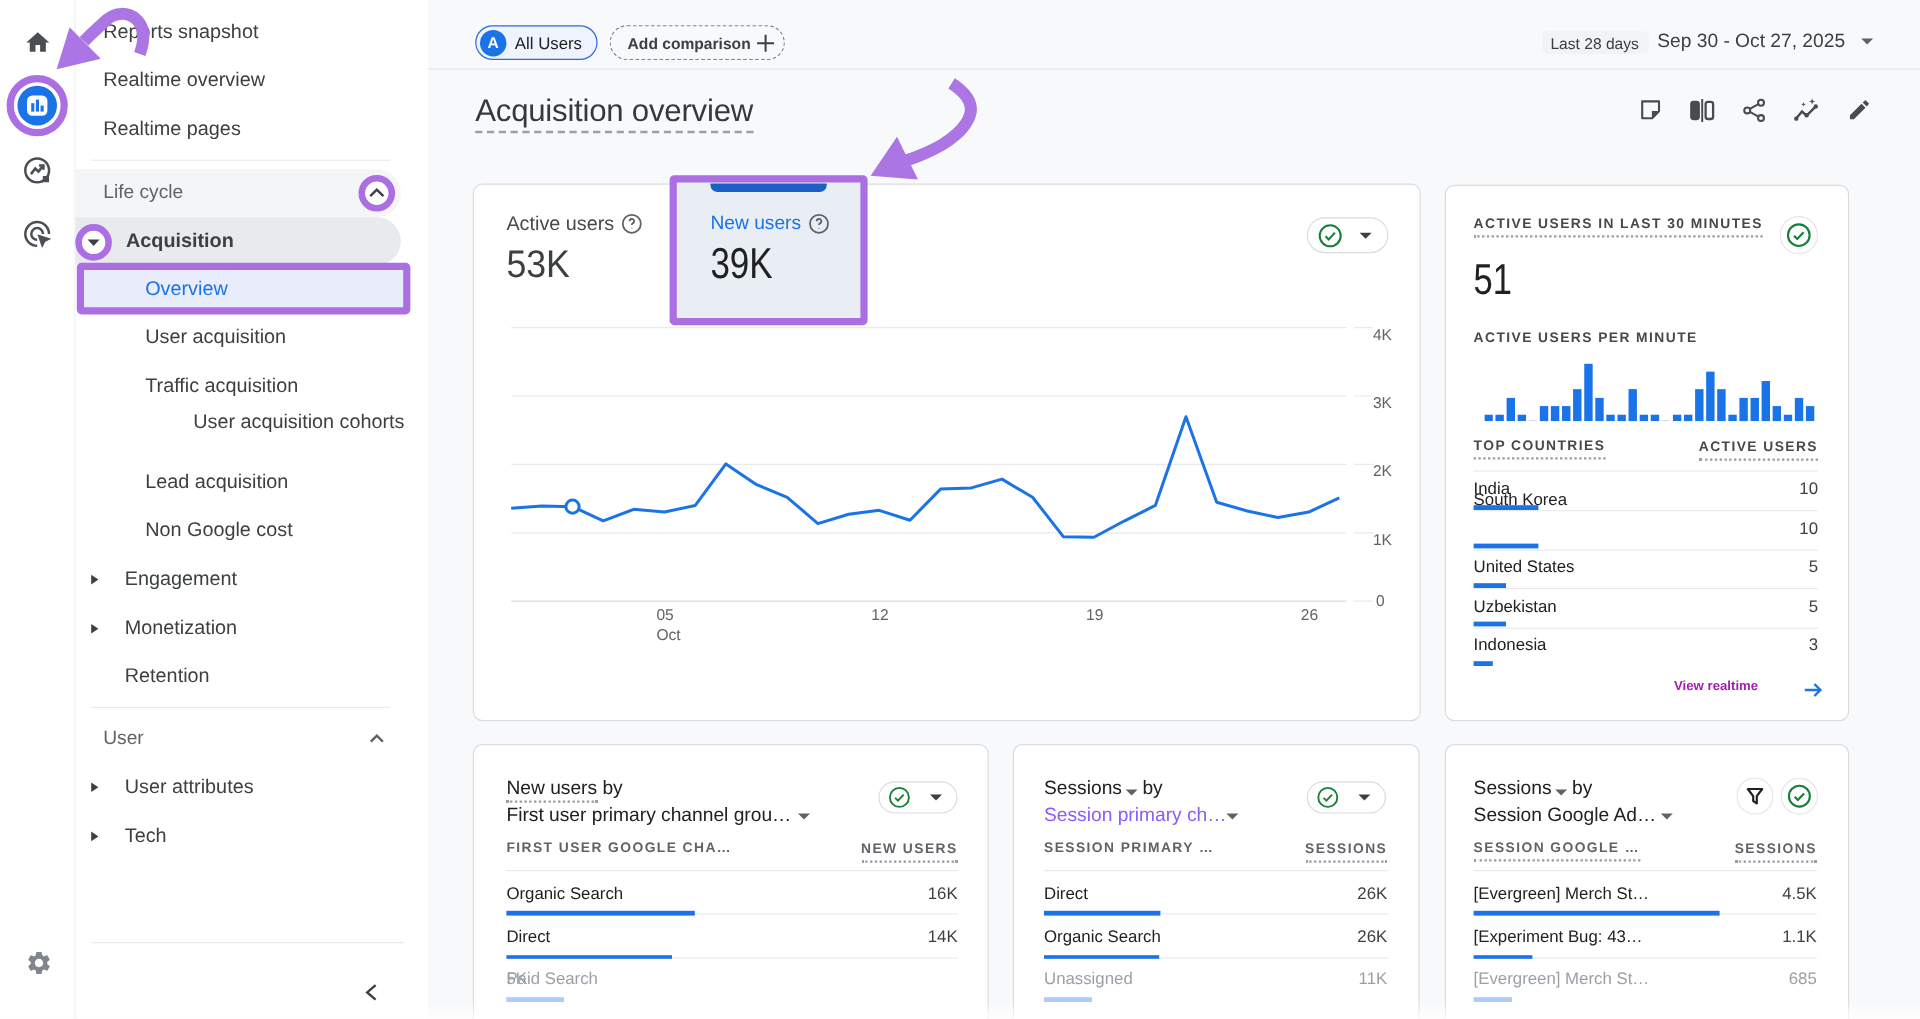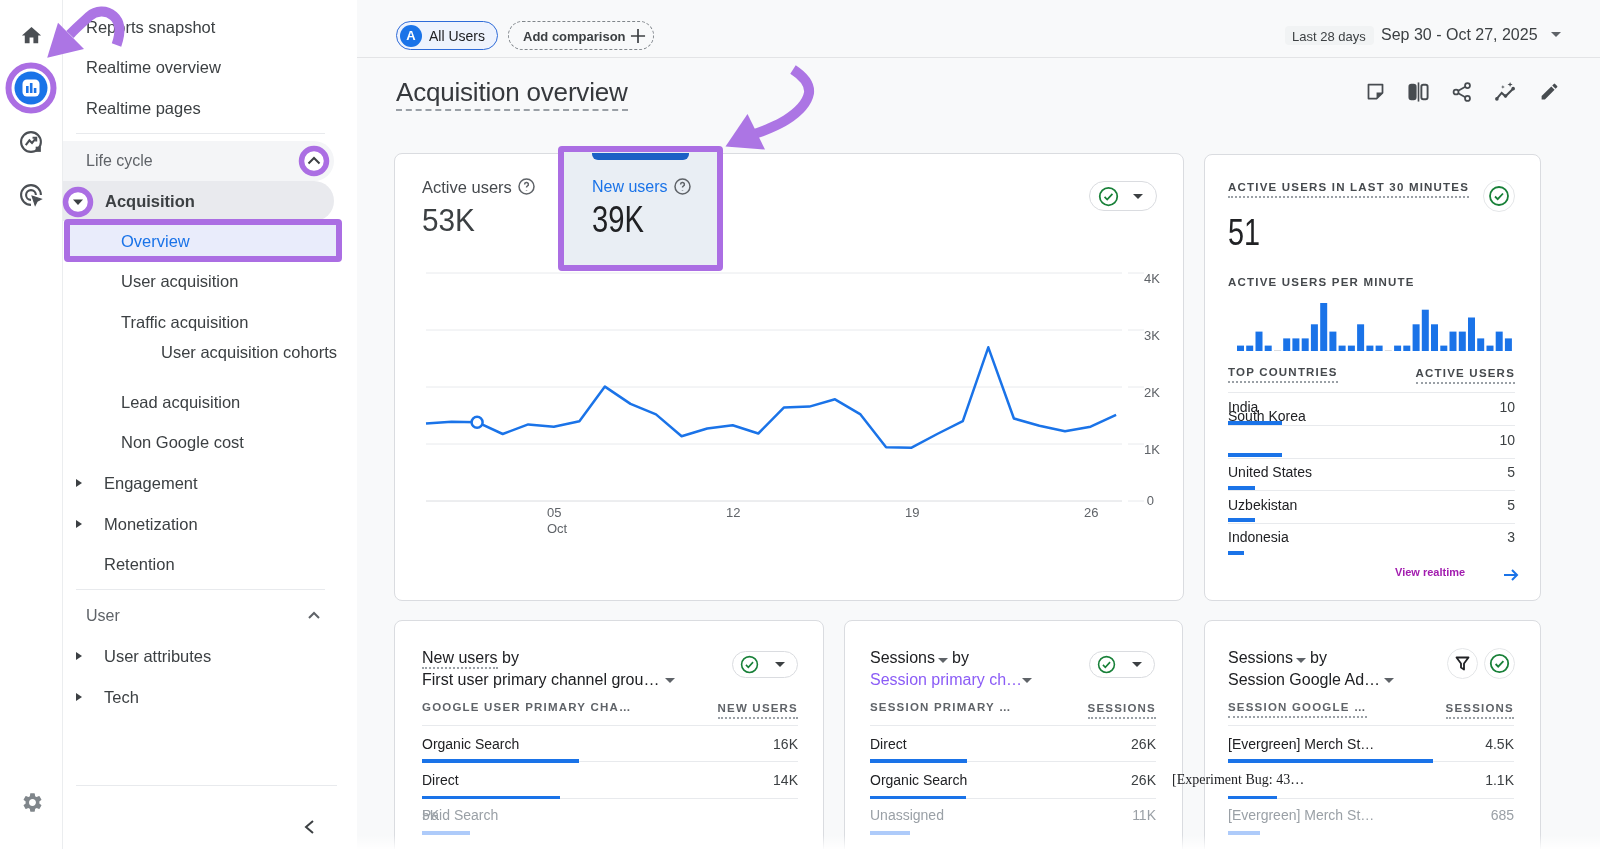--- a/index.html
+++ b/index.html
@@ -293,21 +293,21 @@
 
 <div class="abs" style="left:422px;top:649px;font-size:16px;color:#202124;"><span class="dotted" style="padding-bottom:1px;">New users</span> by</div>
 <div class="abs" style="left:422px;top:671px;font-size:16px;color:#202124;">First user primary channel grou…</div>
 <div class="abs" style="left:665px;top:678px;width:0;height:0;border-top:5px solid #5f6368;border-left:5px solid transparent;border-right:5px solid transparent;"></div>
 <div class="pill" style="left:732px;top:651px;width:66px;height:27px;"></div>
 <svg class="abs" style="left:740px;top:655px;" width="19" height="19" viewBox="0 0 24 24" fill="none" stroke="#188038" stroke-width="2">
   <circle cx="12" cy="12" r="10"></circle>
     <path d="M7.5 12.5 L10.5 15.5 L16.5 9"></path>
 </svg>
 <div class="abs" style="left:775px;top:662px;width:0;height:0;border-top:5px solid #3c4043;border-left:5px solid transparent;border-right:5px solid transparent;"></div>
-<div class="abs hdr11" style="left:422px;top:701px;color:#5f6368;">GOOGLE USER PRIMARY CHA…</div>
+<div class="abs hdr11" style="left:422px;top:701px;color:#5f6368;">FIRST USER GOOGLE CHA…</div>
 <div class="abs" style="left:598px;top:701px;width:200px;text-align:right;font-size:11.5px;line-height:14px;"><span class="hdr11 dotted" style="color:#5f6368;">NEW USERS</span></div>
 <div class="rowline" style="left:422px;top:725px;width:376px;"></div>
 <div class="abs rowtxt" style="left:422px;top:736px;">Organic Search</div>
 <div class="abs rowval" style="left:422px;top:736px;width:376px;text-align:right;">16K</div>
 <div class="rowline" style="left:422px;top:761px;width:376px;"></div>
 <div class="bar" style="left:422px;top:759px;width:157px;height:3.5px;"></div>
 <div class="abs rowtxt" style="left:422px;top:772px;">Direct</div>
 <div class="abs rowval" style="left:422px;top:772px;width:376px;text-align:right;">14K</div>
 <div class="rowline" style="left:422px;top:797.5px;width:376px;"></div>
 <div class="bar" style="left:422px;top:795.5px;width:138px;height:3.5px;"></div>
@@ -355,21 +355,21 @@
   <circle cx="15.5" cy="15.5" r="8.7" fill="none" stroke="#188038" stroke-width="1.8"></circle>
   <path d="M11.6 16 L14.2 18.6 L19.4 13.2" fill="none" stroke="#188038" stroke-width="1.8"></path>
 </svg>
 <div class="abs hdr11 dotted" style="left:1228px;top:701px;color:#5f6368;">SESSION GOOGLE …</div>
 <div class="abs" style="left:1314px;top:701px;width:200px;text-align:right;font-size:11.5px;line-height:14px;"><span class="hdr11 dotted" style="color:#5f6368;">SESSIONS</span></div>
 <div class="rowline" style="left:1228px;top:725px;width:286px;"></div>
 <div class="abs rowtxt" style="left:1228px;top:736px;">[Evergreen] Merch St…</div>
 <div class="abs rowval" style="left:1228px;top:736px;width:286px;text-align:right;">4.5K</div>
 <div class="rowline" style="left:1228px;top:761px;width:286px;"></div>
 <div class="bar" style="left:1228px;top:759px;width:205px;height:3.5px;"></div>
-<div class="abs rowtxt" style="left:1172px;top:772px;font-family:Liberation Serif, serif;">[Experiment Bug: 43…</div>
+<div class="abs rowtxt" style="left:1228px;top:772px;">[Experiment Bug: 43…</div>
 <div class="abs rowval" style="left:1228px;top:772px;width:286px;text-align:right;">1.1K</div>
 <div class="rowline" style="left:1228px;top:797.5px;width:286px;"></div>
 <div class="bar" style="left:1228px;top:795.5px;width:49px;height:3.5px;"></div>
 <div class="abs rowtxt gray" style="left:1228px;top:807px;">[Evergreen] Merch St…</div>
 <div class="abs rowval gray" style="left:1228px;top:807px;width:286px;text-align:right;">685</div>
 <div class="lightbar" style="left:1228px;top:831px;width:32px;height:3.5px;"></div>
 
 <div class="abs" style="left:357px;top:835px;width:1243px;height:14px;background:linear-gradient(to bottom, rgba(248,249,250,0), rgba(255,255,255,0.9));"></div>
 
 <svg class="abs" style="left:0;top:0;pointer-events:none;" width="1600" height="849" viewBox="0 0 1600 849">

